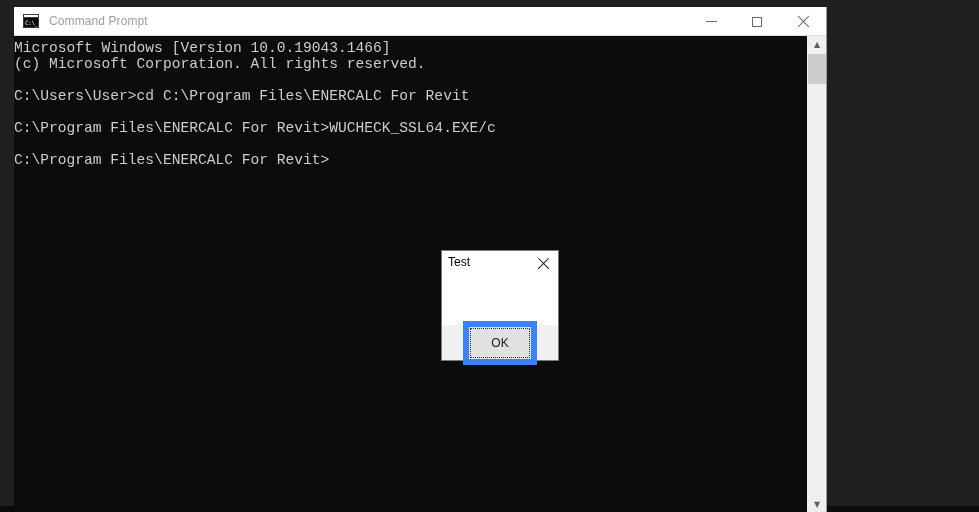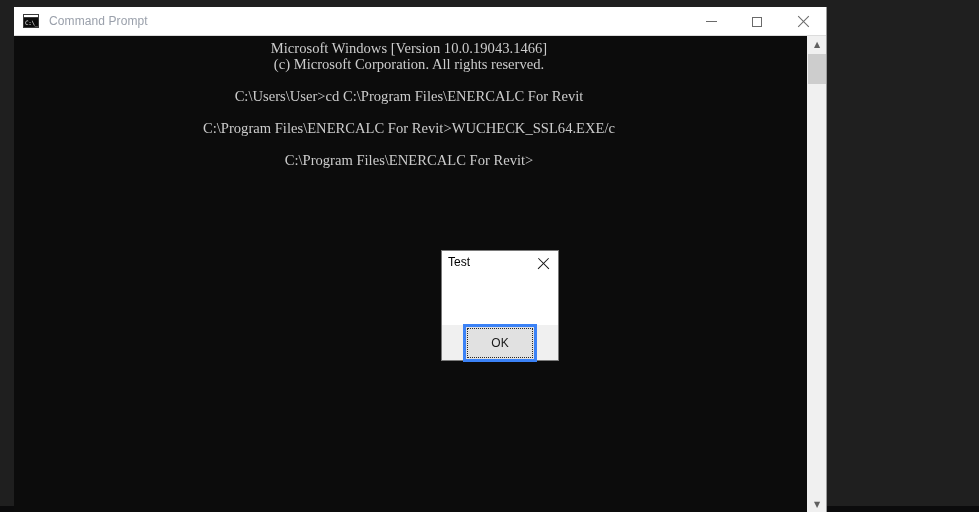--- a/index.html
+++ b/index.html
@@ -141,26 +141,25 @@
     position: absolute;
     left: 0; top: 29px;
     right: 0; bottom: 0;
     background: #0c0c0c;
   }
   #cmd-text {
     position: absolute;
     left: 0; top: 4px;
     right: 22px;
     color: #cccccc;
-    font-family: Liberation Serif, serif;
+    font-family: Liberation Mono, monospace;
     font-size: 14.6px;
     line-height: 16px;
     white-space: pre;
     letter-spacing: 0px;
-    text-align: center;
   }
 
   
   #cmd-scrollbar {
     position: absolute;
     right: 0; top: 0; bottom: 0;
     width: 18px;
     background: #f0f0f0;
     border-left: 1px solid #f0f0f0;
   }
@@ -251,21 +250,21 @@
     height: 35px;
     background: #f0f0f0;
     display: flex;
     align-items: center;
     justify-content: center;
   }
   #dlg-ok {
     width: 74px;
     height: 21px;
     background: #e1e1e1;
-    border: 3px solid #3b82f6;
+    border: 6px solid #3b82f6;
     box-sizing: border-box;
     padding: 16px;
     display: flex;
     align-items: center;
     justify-content: center;
     position: relative;
     cursor: default;
     font-family: "Liberation Sans", sans-serif;
   }
   #dlg-ok .focus-ring {

